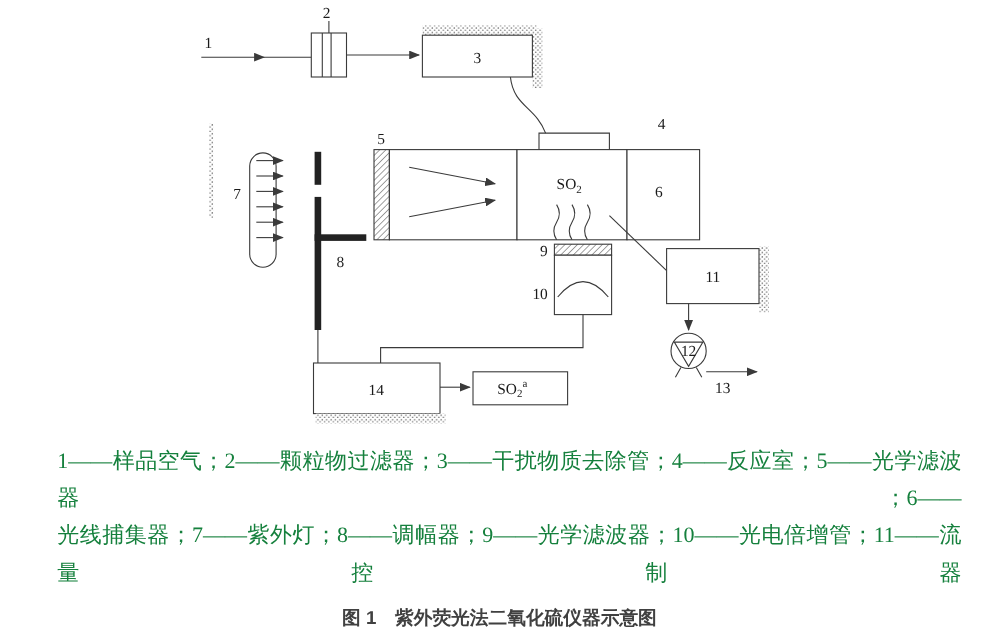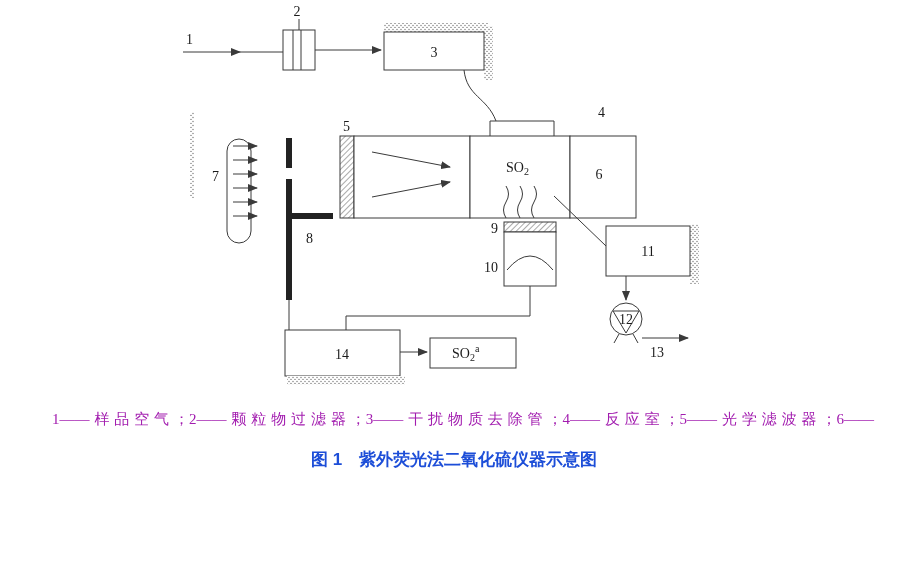--- a/index.html
+++ b/index.html
@@ -10,26 +10,26 @@
     font-family:"Liberation Serif","DejaVu Serif",serif;
     color:#1a1a1a;
   }
   .diagram-wrap{width:908px;height:400px;}
   svg text{
     font-family:"Liberation Serif","DejaVu Serif",serif;
     fill:#1a1a1a;font-size:14px;
   }
   .legend{
     padding:2px 34px 0 52px;
-    font-size:15px;line-height:34px;color:#a21caf;
+    font-size:20px;line-height:34px;color:#15803d;
   }
   .legend .just{text-align:justify;text-align-last:justify;}
   .caption{
     margin-top:12px;text-align:center;
-    font-weight:bold;font-size:17px;color:#1d4ed8;
+    font-weight:bold;font-size:17px;color:#404040;
     font-family:"Liberation Sans","DejaVu Sans",sans-serif;
   }
 </style>
 </head>
 <body>
 
 <div class="diagram-wrap">
 <svg width="908" height="400" viewBox="0 0 908 400">
   <defs>
     <marker id="arr" markerWidth="10" markerHeight="8" refX="9" refY="4" orient="auto">
@@ -148,15 +148,16 @@
 
   <g>
     <rect x="430" y="338" width="86" height="30" fill="#ffffff" stroke="#3a3a3a"></rect>
     <text x="452" y="358"><tspan>SO</tspan><tspan font-size="10" dy="3">2</tspan><tspan font-size="10" dy="-9">a</tspan></text>
   </g>
 </svg>
 </div>
 
 <div class="legend">
   <div class="just">1——样品空气；2——颗粒物过滤器；3——干扰物质去除管；4——反应室；5——光学滤波器；6——</div>
+  <div class="just">光线捕集器；7——紫外灯；8——调幅器；9——光学滤波器；10——光电倍增管；11——流量控制器</div>
 </div>
 
 <div class="caption">图 1　紫外荧光法二氧化硫仪器示意图</div>
 
 </body></html>

